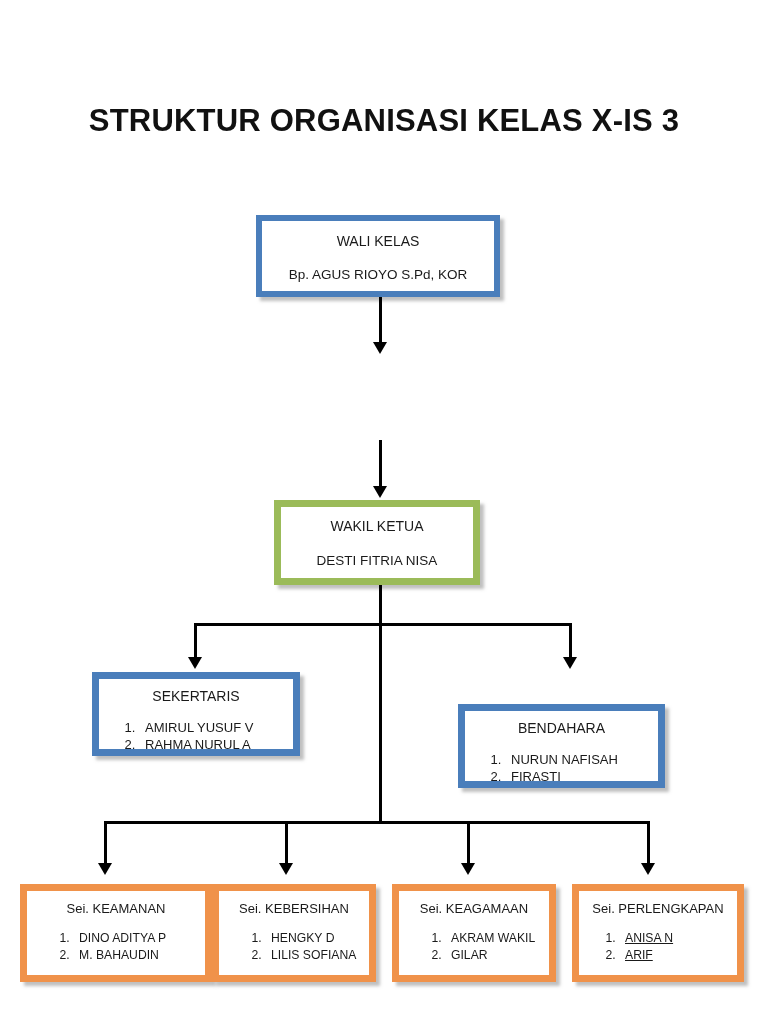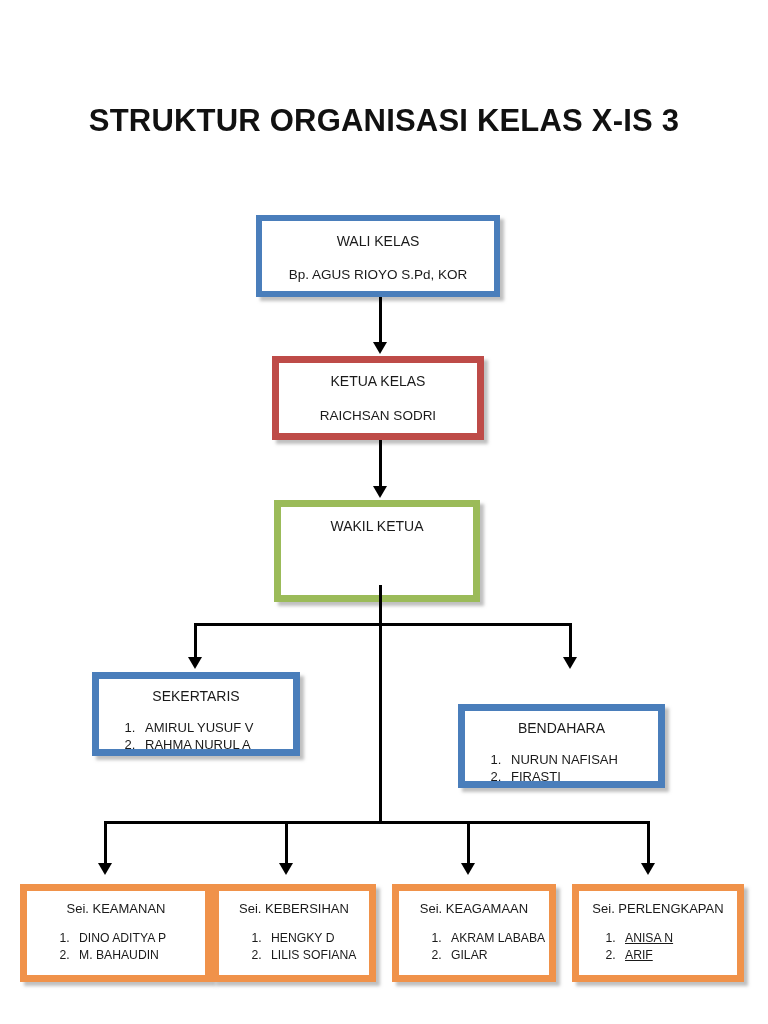--- a/index.html
+++ b/index.html
@@ -83,21 +83,21 @@
   #node-wali .node-sub { margin-top: 16px; }
 
   #node-ketua {
     left: 272px; top: 341px; width: 212px; height: 84px;
     border-width: 7px;
     padding-top: 10px;
   }
   #node-ketua .node-sub { margin-top: 17px; }
 
   #node-wakil {
-    left: 274px; top: 485px; width: 206px; height: 102px;
+    left: 274px; top: 485px; width: 206px; height: 85px;
     border-width: 7px;
     padding-top: 11px;
   }
   #node-wakil .node-sub { margin-top: 17px; }
 
   #node-sekertaris {
     left: 92px; top: 657px; width: 208px; height: 84px;
     border-width: 7px;
     padding-top: 9px;
   }
@@ -152,30 +152,27 @@
   <div class="title">STRUKTUR ORGANISASI KELAS X-IS 3</div>
 
   <div class="node blue" id="node-wali">
     <div class="node-title">WALI KELAS</div>
     <div class="node-sub">Bp. AGUS RIOYO S.Pd, KOR</div>
   </div>
 
   <div class="conn v" style="left:379px; top:282px; height:47px;"></div>
   <div class="arrow" style="left:373px; top:327px;"></div>
 
-  <div class="node red" id="node-ketua">
-    <div class="node-title">KETUA KELAS</div>
-    <div class="node-sub">RAICHSAN SODRI</div>
-  </div>
 
   <div class="conn v" style="left:379px; top:425px; height:48px;"></div>
   <div class="arrow" style="left:373px; top:471px;"></div>
 
   <div class="node green" id="node-wakil">
     <div class="node-title">WAKIL KETUA</div>
+    <div class="node-sub">DESTI FITRIA NISA</div>
   </div>
 
   <div class="conn v" style="left:379px; top:570px; height:236px;"></div>
 
   <div class="conn h" style="left:194px; top:608px; width:378px;"></div>
   <div class="conn v" style="left:194px; top:608px; height:36px;"></div>
   <div class="arrow" style="left:188px; top:642px;"></div>
   <div class="conn v" style="left:569px; top:608px; height:36px;"></div>
   <div class="arrow" style="left:563px; top:642px;"></div>
 
@@ -221,21 +218,21 @@
     <div class="node-title">Sei. KEBERSIHAN</div>
     <ol class="members">
         <li>HENGKY D</li>
         <li>LILIS SOFIANA</li>
       </ol>
   </div>
 
   <div class="node orange sei" id="node-keagamaan">
     <div class="node-title">Sei. KEAGAMAAN</div>
     <ol class="members">
-        <li>AKRAM LABABA</li>
+        <li>AKRAM WAKIL</li>
         <li>GILAR</li>
       </ol>
   </div>
 
   <div class="node orange sei" id="node-perlengkapan">
     <div class="node-title">Sei. PERLENGKAPAN</div>
     <ol class="members">
         <li>ANISA N</li>
         <li>ARIF</li>
       </ol>

